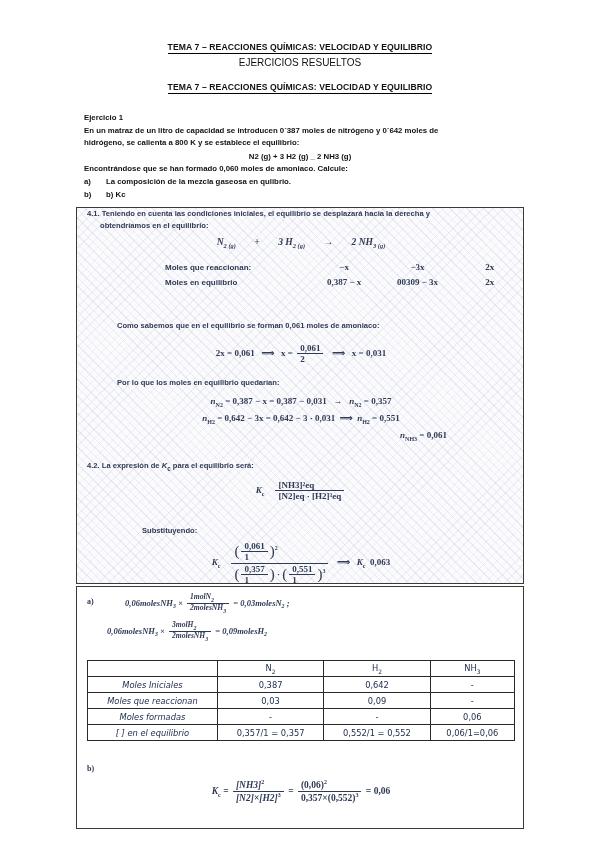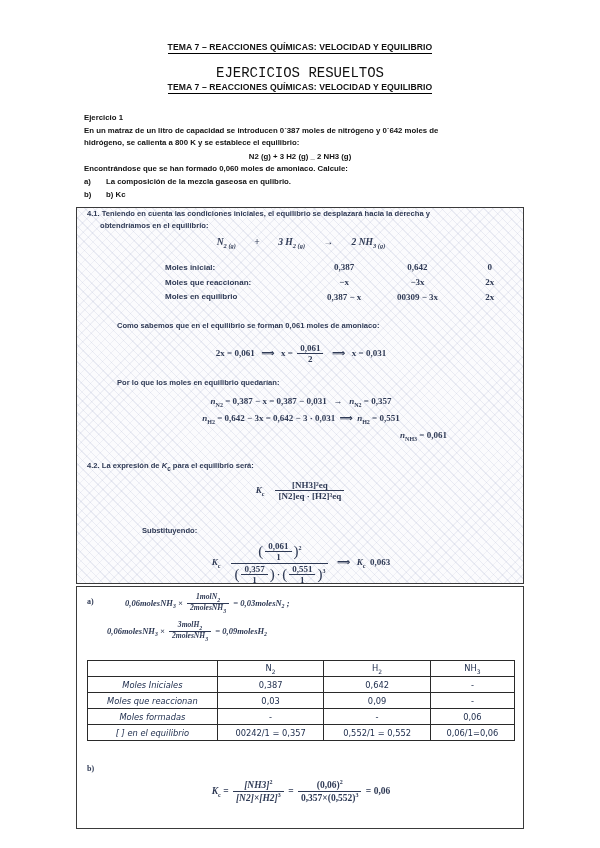--- a/index.html
+++ b/index.html
@@ -33,23 +33,23 @@
   }
   .hdr-line1 {
     font-size: 8.6px;
     font-weight: bold;
     letter-spacing: 0.1px;
     display: inline-block;
     border-bottom: 1px solid #000;
     padding-bottom: 0.5px;
   }
   .hdr-line2 {
-    font-family: Liberation Mono, monospace;
-    font-size: 14px;
-    margin-top: 11px;
+    font-family: Liberation Sans, sans-serif;
+    font-size: 10px;
+    margin-top: 3px;
   }
   .hdr-block2 {
     position: absolute;
     left: 0; top: 76px;
     width: 600px;
     text-align: center;
   }
 
   
   .stmt {
@@ -155,21 +155,21 @@
     font-weight: bold;
     color: #2f3a55;
   }
   .eq-center-blue i { font-style: italic; }
   .eq-center-blue sub { font-size: 6px; }
   .eq-center-blue sup { font-size: 6px; }
 
   .frac {
     display: inline-block;
     vertical-align: middle;
-    text-align: center;
+    text-align: left;
     line-height: 1.15;
     margin: 0 2px;
   }
   .frac .n { display: block; padding: 0 3px; }
   .frac .d { display: block; border-top: 1px solid #2f3a55; padding: 0 3px; }
   .par {
     display: inline-block;
     vertical-align: middle;
     font-size: 15px;
     font-weight: normal;
@@ -300,26 +300,20 @@
     <div class="rxn-line">
       <span><span>N</span><sub>2 (g)</sub></span>
       <span class="sp"></span><span>+</span><span class="sp"></span>
       <span><span>3</span> <span>H</span><sub>2 (g)</sub></span>
       <span class="sp"></span><span>→</span><span class="sp"></span>
       <span><span>2</span> <span>NH</span><sub>3 (g)</sub></span>
     </div>
 
     <table class="moles-tbl">
       <tbody>
-          <tr>
-        <td class="lab">Moles inicial:</td>
-        <td class="num">0,387</td>
-        <td class="num">0,642</td>
-        <td class="num">0</td>
-      </tr>
       <tr>
         <td class="lab">Moles que reaccionan:</td>
         <td class="num">−x</td>
         <td class="num">−3x</td>
         <td class="num">2x</td>
       </tr>
       <tr>
         <td class="lab">Moles en equilibrio</td>
         <td class="num">0,387 − x</td>
         <td class="num">00309 − 3x</td>
@@ -440,21 +434,21 @@
         <td class="cell">-</td>
       </tr>
       <tr>
         <td class="rowhdr">Moles formadas</td>
         <td class="cell">-</td>
         <td class="cell">-</td>
         <td class="cell">0,06</td>
       </tr>
       <tr>
         <td class="rowhdr">[ ] en el equilibrio</td>
-        <td class="cell">00242/1 = 0,357</td>
+        <td class="cell">0,357/1 = 0,357</td>
         <td class="cell">0,552/1 = 0,552</td>
         <td class="cell">0,06/1=0,06</td>
       </tr>
     </tbody>
       </table>
 
     <div class="sec-b">b)</div>
 
     <div class="final-eq">
       <i>K</i><sub>c</sub>

